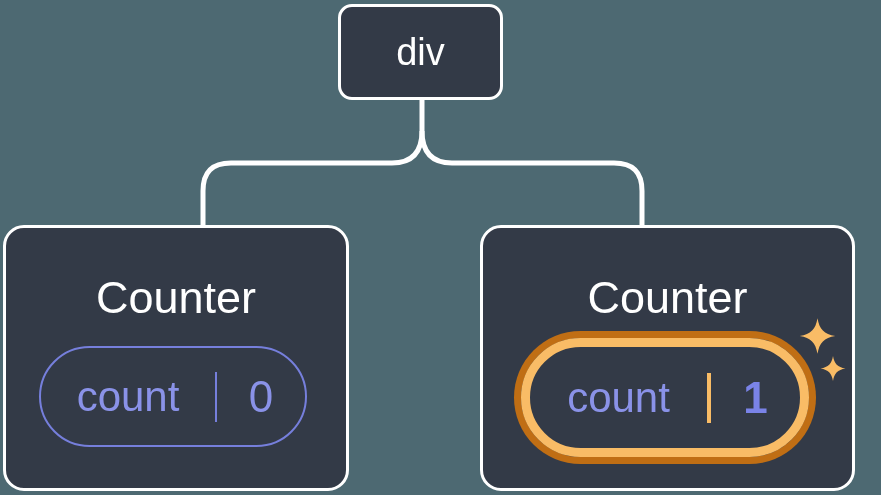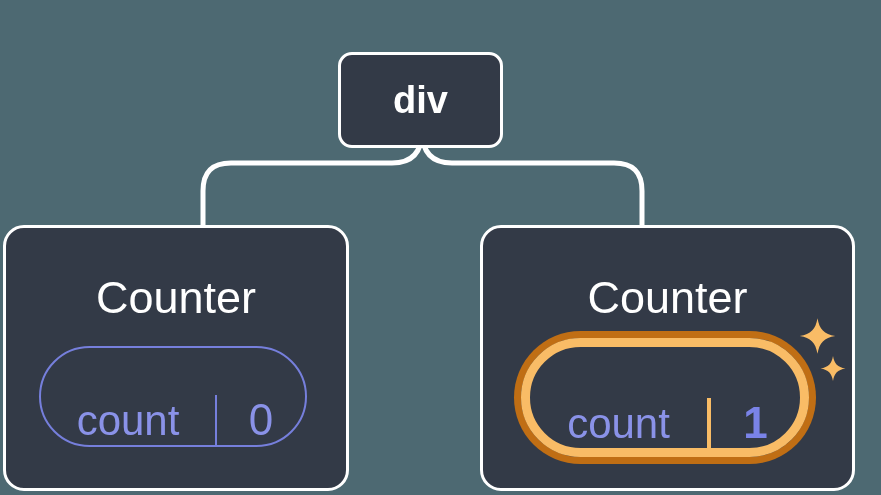--- a/index.html
+++ b/index.html
@@ -30,22 +30,21 @@
     left: 338px; top: 4px;
     width: 165px; height: 96px;
     background: var(--card-bg, #333A47);
     border: 3.5px solid var(--card-border, #FFFFFF);
     border-radius: 14px;
     display: flex;
     align-items: center;
     justify-content: center;
     color: var(--text-white, #FFFFFF);
     font-size: 38px;
-    font-weight: 700;
-    margin-top: 48px;
+    font-weight: 400;
   }
   .card {
     position: absolute;
     top: 225px;
     height: 266px;
     background: var(--card-bg, #333A47);
     border: 3.5px solid var(--card-border, #FFFFFF);
     border-radius: 21px;
   }
   .card-left  { left: 3px;   width: 346px; }
@@ -55,21 +54,21 @@
     top: 40px; left: 0; right: 0;
     text-align: center;
     line-height: 60px;
     font-size: 45px;
     font-weight: 500;
     color: var(--text-white, #FFFFFF);
   }
   .pill {
     position: absolute;
     display: flex;
-    align-items: flex-end;
+    align-items: center;
     border-radius: 999px;
     overflow: hidden;
   }
   .pill-plain {
     left: 33px; top: 118px;
     width: 268px; height: 101px;
     border: 2.5px solid var(--state-purple-border, #767FDC);
   }
   .pill-highlight {
     left: 38px; top: 110px;

